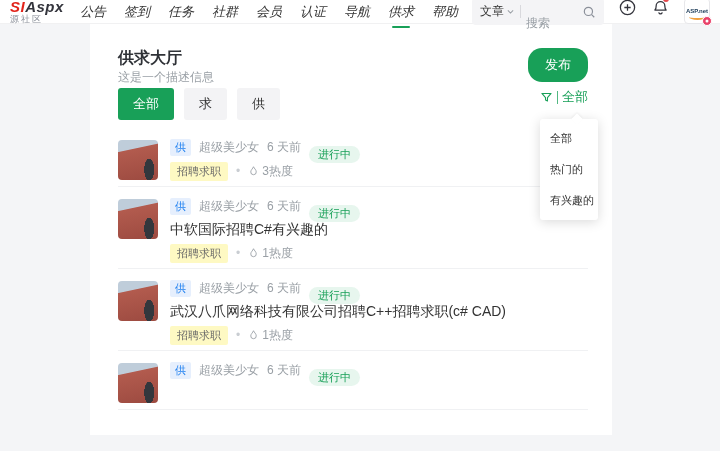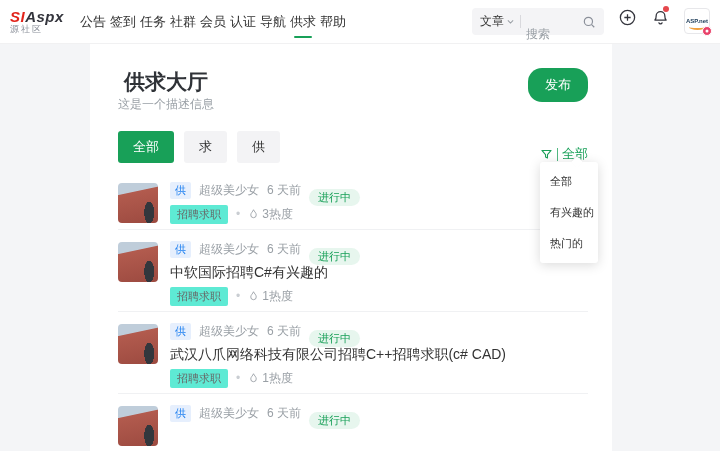--- a/index.html
+++ b/index.html
@@ -1,38 +1,38 @@
 <!DOCTYPE html>
 <html><head>
 <meta charset="utf-8">
 <style>
   * { margin:0; padding:0; box-sizing:border-box; }
   html,body { width:720px; height:451px; overflow:hidden;
     font-family:"Liberation Sans","DejaVu Sans",sans-serif; background:#f4f5f7; }
 
   
-  .header { height:44px; background:#fff; border-bottom:1px solid #f1f1f2;
+  .header { height:24px; background:#fff; border-bottom:1px solid #f1f1f2;
     display:flex; align-items:center; padding:0 10px 0 10px; }
   .logo { line-height:1; margin-right:16px; cursor:pointer; }
   .logo-text { font-size:15px; font-weight:800; font-style:italic; letter-spacing:.5px; }
   .logo-text .red { color:#e2231a; }
   .logo-text .dark { color:#33343c; }
   .logo-sub { font-size:9px; color:#8a8f99; letter-spacing:2px; text-align:left; margin-top:1px; }
-  .nav { display:flex; gap:4px; }
+  .nav { display:flex; gap:18px;font-style:italic; }
   .nav-item { font-size:13px; color:#333; text-decoration:none; position:relative;
     cursor:pointer; white-space:nowrap; }
   .nav-item.active::after { content:""; position:absolute; left:50%; bottom:-7px;
     transform:translateX(-50%); width:18px; height:2px; border-radius:2px; background:#18a058; }
   .header-right { margin-left:auto; display:flex; align-items:flex-start; gap:14px; }
   .searchbox { width:132px; height:27px; background:#f4f4f6; border-radius:4px;
     display:flex; align-items:center; padding:0 8px; gap:5px; }
   .search-cat { display:flex; align-items:center; gap:2px; font-size:12px; color:#333; cursor:pointer; }
   .search-div { width:1px; height:13px; background:#d9d9dd; }
   .search-input { border:0; outline:0; background:transparent; flex:1; min-width:0;
-    font-size:12px; color:#a16207; font-family:Liberation Serif, serif;margin-top:25px; }
+    font-size:12px; color:#a16207; font-family:Liberation Mono, monospace;margin-top:25px; }
   .search-input::placeholder { color:#9aa0a6; }
   .icon-btn { border:0; background:transparent; cursor:pointer; position:relative;
     display:flex; align-items:center; padding:0; }
   .bell-dot { position:absolute; top:-2px; right:1px; width:6px; height:6px;
     border-radius:50%; background:#e5484d; }
   .avatar { width:26px; height:26px; border-radius:4px; background:#fff;
     border:1px solid #e7e7ea; position:relative; cursor:pointer;
     display:flex; align-items:center; justify-content:center; overflow:visible; }
   .avatar-txt { font-size:6px; font-weight:700; color:#1b3a57; line-height:1; }
   .avatar-swoosh { position:absolute; bottom:3px; left:4px; width:17px; height:6px;
@@ -40,26 +40,26 @@
   .avatar-badge { position:absolute; right:-3px; bottom:-3px; width:10px; height:10px;
     border-radius:50%; background:#e9426a; border:1.5px solid #fff; }
   .avatar-badge::after { content:""; position:absolute; left:50%; top:50%;
     transform:translate(-50%,-50%); width:3px; height:3px; border-radius:50%; background:#fff; }
 
   
   .page { height:411px; overflow:hidden; }
   .card { margin-left:90px; width:522px; min-height:600px; background:#fff;
     padding:24px 24px 20px 28px; }
   .card-head { display:flex; align-items:flex-start; }
-  .page-title { font-size:21px; font-weight:700; color:#2f3237;text-align:center; }
+  .page-title { font-size:16px; font-weight:700; color:#2f3237; }
   .page-subtitle { font-size:12px; color:#9aa0a6; }
   .publish-btn { margin-left:auto; background:#18a058; color:#fff; border:0;
     font-size:13px; padding:8px 17px; border-radius:14px; cursor:pointer; font-family:inherit; }
 
-  .filter-row { display:flex; align-items:flex-end; margin-top:18px; position:relative;gap:40px; }
+  .filter-row { display:flex; align-items:flex-start; margin-top:2px; position:relative;gap:40px; }
   .filter-tab { border:0; font-size:13px; padding:7px 15px; border-radius:3px;
     margin-right:10px; cursor:pointer; background:#f3f3f5; color:#333; font-family:inherit; }
   .filter-tab.active { background:#18a058; color:#fff; }
   .sort-trigger { margin-left:auto; display:flex; align-items:center; gap:4px;
     color:#18a058; font-size:13px; cursor:pointer; }
   .trigger-line { width:1px; height:13px; background:#18a058; opacity:.75; }
 
   .dropdown { position:absolute; top:31px; right:-10px; width:58px; background:#fff;
     border-radius:3px; box-shadow:0 2px 12px rgba(0,0,0,.15); padding:4px 0; z-index:10; }
   .dd-arrow { position:absolute; top:-4px; right:17px; width:8px; height:8px;
@@ -76,21 +76,21 @@
   .item-body { flex:1; min-width:0; }
   .meta-row { display:flex; align-items:center; gap:8px; height:18px; }
   .tag-type { background:#e6effd; color:#2080f0; font-size:11px; line-height:1;
     padding:3px 5px; border-radius:2px; }
   .author, .time { font-size:12px; color:#9aa0a6; }
   .tag-status { background:#e7f6ee; color:#18a058; font-size:11px; line-height:1;
     padding:3px 9px; border-radius:9px;margin-top:15px; }
   .item-title { margin-top:6px; font-size:14px; line-height:17px; color:#333;
     white-space:nowrap; overflow:hidden; text-overflow:ellipsis; }
   .tags-row { margin-top:6px; display:flex; align-items:center; gap:8px; height:18px; }
-  .tag-cat { background:#5eead4; color:#666; font-size:11px; line-height:1;
+  .tag-cat { background:#fef9c3; color:#666; font-size:11px; line-height:1;
     padding:4px 7px; border-radius:2px; }
   .dot { color:#c9cdd2; font-size:12px; }
   .heat { display:inline-flex; align-items:center; gap:3px; color:#9aa0a6; font-size:12px; }
 </style>
 </head>
 <body>
 
 <div class="header">
   <div class="logo">
     <div class="logo-text"><span class="red">SI</span><span class="dark">Aspx</span></div>
@@ -170,22 +170,22 @@
             <path d="M3.5 4.5h17l-6.7 7.8v6.2l-3.6-1.8v-4.4L3.5 4.5z"></path>
           </svg>
         <span class="trigger-line"></span>
         <span>全部</span>
       </div>
 
       <div class="dropdown">
         <div class="dd-arrow"></div>
         <div id="dd-options">
             <div class="dd-item">全部</div>
+            <div class="dd-item">热门的</div>
             <div class="dd-item">有兴趣的</div>
-            <div class="dd-item">热门的</div>
           </div>
       </div>
     </div>
 
     <div class="list" id="list">
         <div class="item">
           <div class="thumb"></div>
           <div class="item-body">
             <div class="meta-row">
               <span class="tag-type">供</span>

